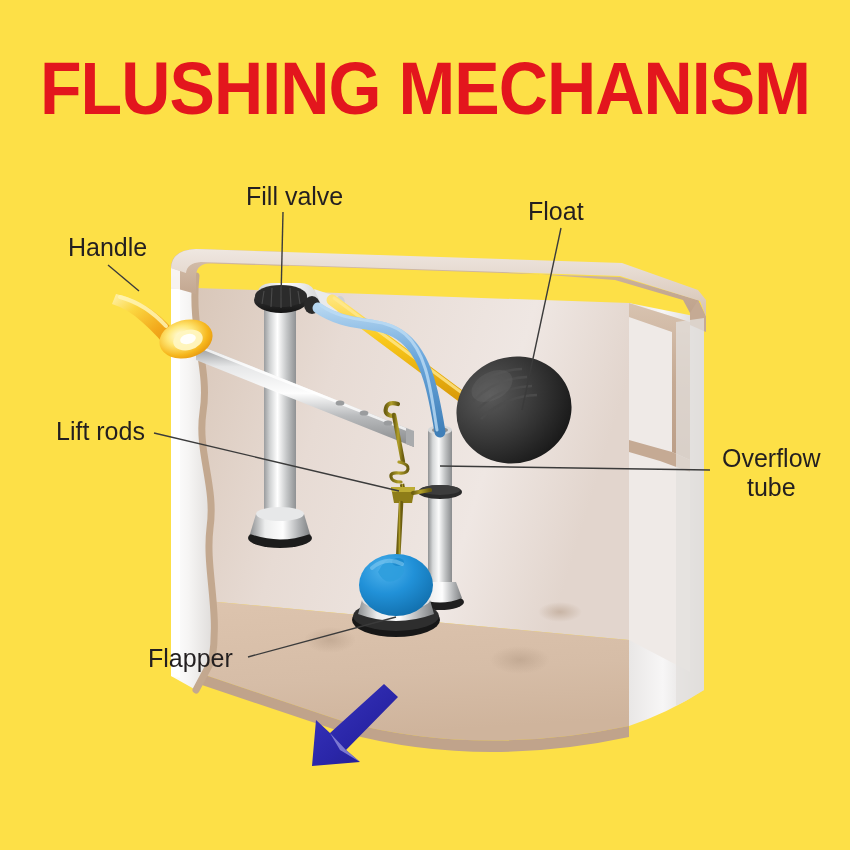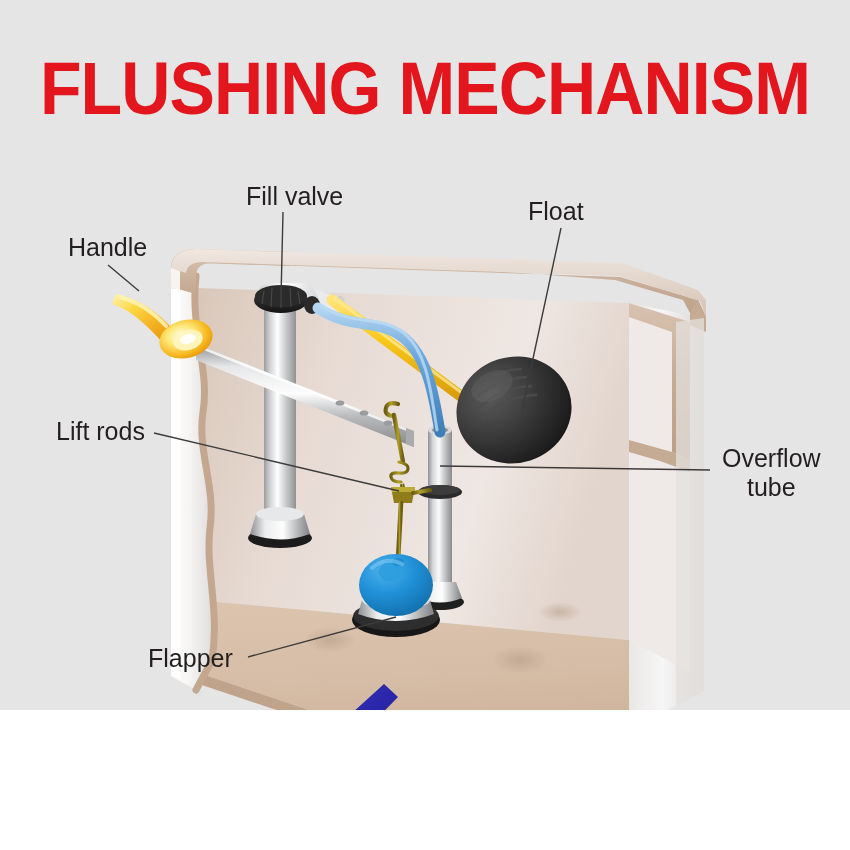--- a/index.html
+++ b/index.html
@@ -3,22 +3,22 @@
 <meta charset="utf-8">
 <style>
   html, body {
     margin: 0;
     padding: 0;
     background: #ffffff;
   }
   #page {
     position: relative;
     width: 850px;
-    height: 710px;
-    background: #e5e5e5;
+    height: 850px;
+    background: #fde047;
     overflow: hidden;
     font-family: "Liberation Sans", sans-serif;
   }
   #diagram-title {
     position: absolute;
     left: 0;
     top: 52px;
     width: 850px;
     text-align: center;
     color: #e3161d;

